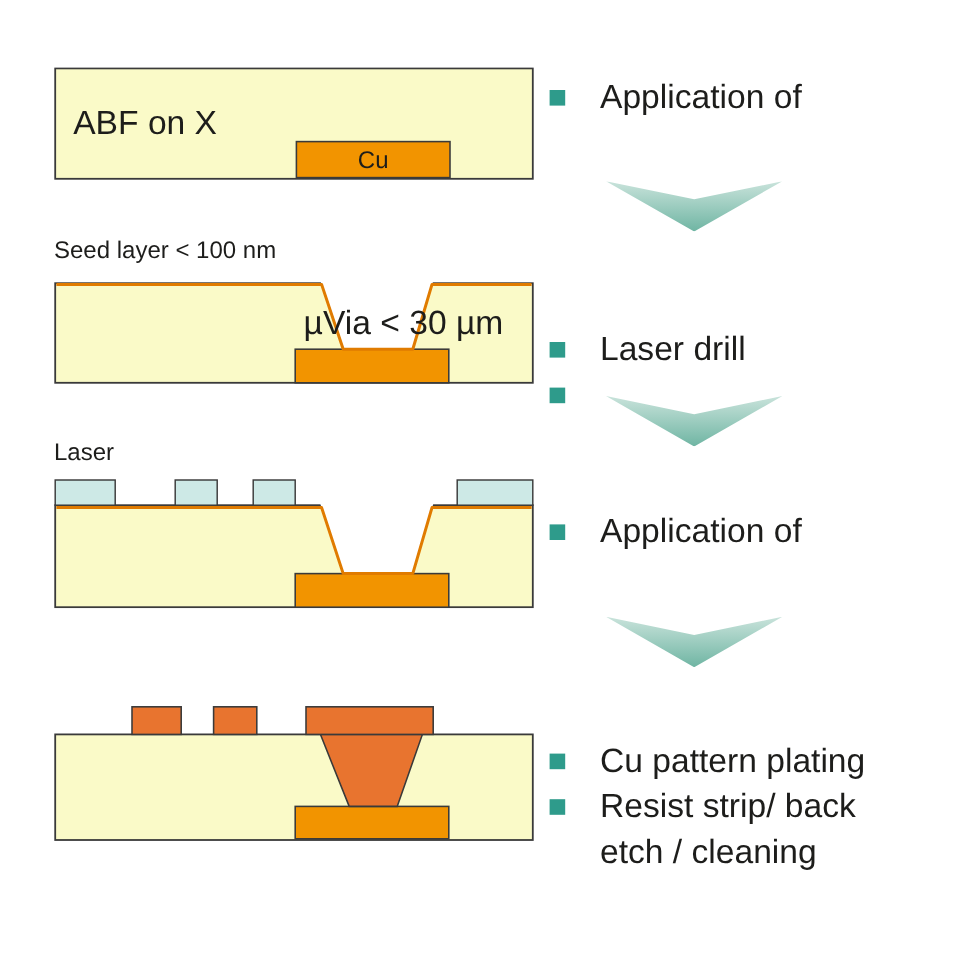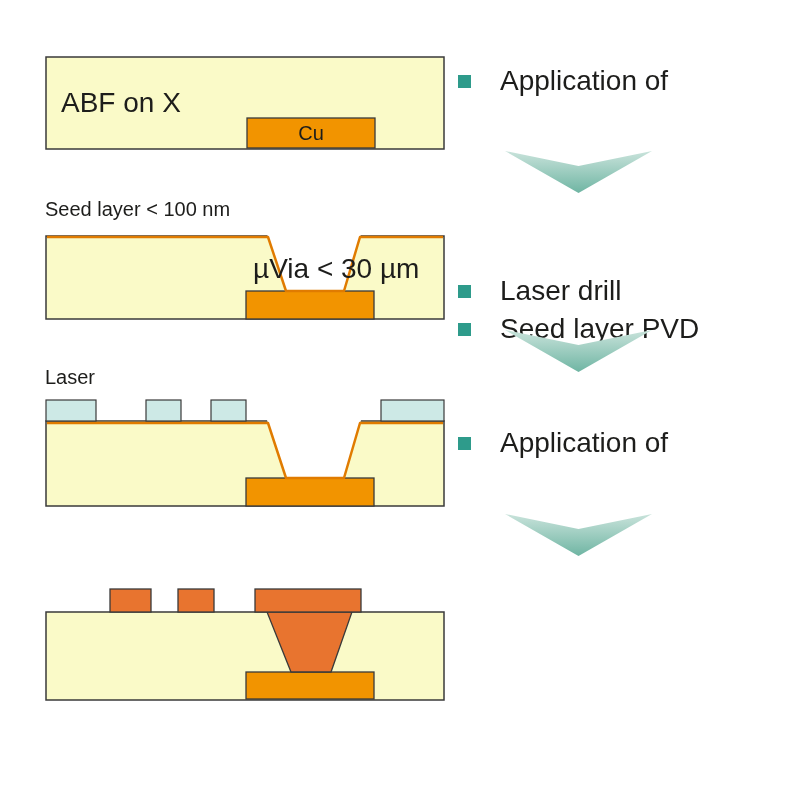--- a/index.html
+++ b/index.html
@@ -76,21 +76,20 @@
     <text class="svg-label" x="208" y="44">µVia &lt; 30 µm</text>
   </svg>
 
   <div class="bullet-group" style="left:458px;top:240px;margin-top:32px;">
     <div class="bullet-item">
       <span class="sq"></span>
       <div class="bl">Laser drill</div>
     </div>
     <div class="bullet-item">
       <span class="sq"></span>
-      <div class="bl">Seed layer PVD</div>
     </div>
   </div>
 
   <div class="down-arrow" style="left:505px;top:330px;"></div>
 
   <div class="caption" style="left:45px;top:362px;">Laser</div>
 
   <svg class="abs" style="left:45px;top:399px;" width="400" height="108" viewBox="0 0 400 108">
     <rect class="f-box" x="1" y="22" width="398" height="85"></rect>
     <polygon class="f-white" points="222,21 316,21 300,79 240,79"></polygon>
@@ -115,14 +114,27 @@
 
   <svg class="abs" style="left:45px;top:585px;" width="400" height="116" viewBox="0 0 400 116">
     <rect class="f-box" x="1" y="27" width="398" height="88"></rect>
     <rect class="f-cu" x="201" y="87" width="128" height="27"></rect>
     <polygon class="f-plated" points="222,27 307,27 286,87 246,87"></polygon>
     <rect class="f-plated" x="210" y="4" width="106" height="23"></rect>
     <rect class="f-plated" x="65" y="4" width="41" height="23"></rect>
     <rect class="f-plated" x="133" y="4" width="36" height="23"></rect>
   </svg>
 
+  <div class="bullet-group" style="left:458px;top:615px;">
+    <div class="bullet-item">
+      <span class="sq"></span>
+      <div class="bl">Cu pattern plating</div>
+    </div>
+    <div class="bullet-item">
+      <span class="sq"></span>
+      <div class="bl">
+        <div>Resist strip/ back</div>
+        <div>etch / cleaning</div>
+      </div>
+    </div>
+  </div>
 
 </div>
 
 </body></html>

